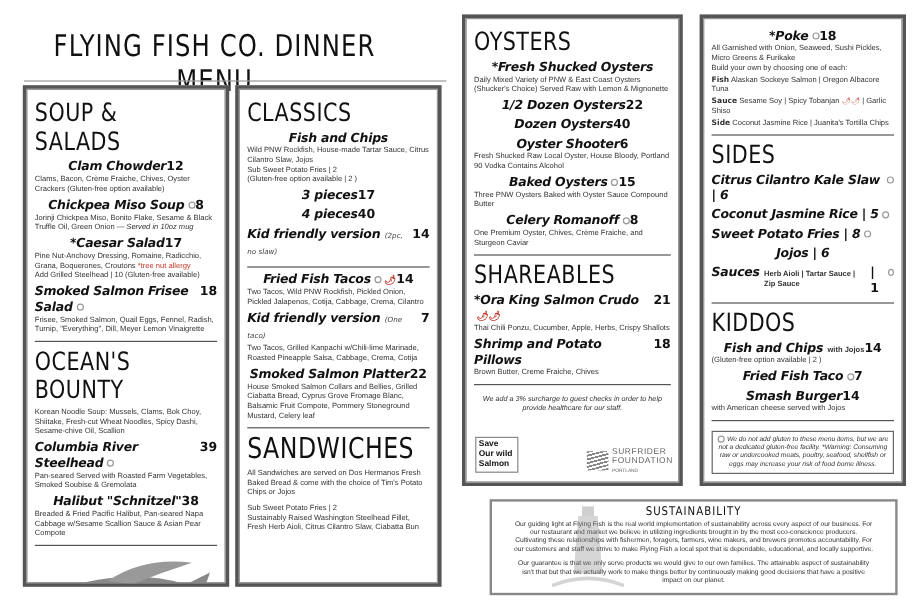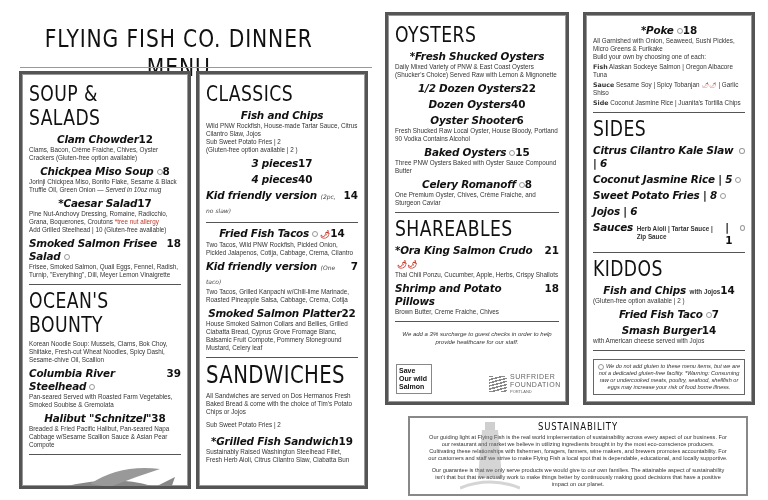--- a/index.html
+++ b/index.html
@@ -120,24 +120,20 @@
   <div class="item">
       <span class="n">Smoked Salmon Platter</span>
       <span class="p">22</span>
     </div>
   <div class="d">House Smoked Salmon Collars and Bellies, Grilled Ciabatta Bread, Cyprus Grove Fromage Blanc, Balsamic Fruit Compote, Pommery Stoneground Mustard, Celery leaf</div>
   <div class="hr"></div>
 
   <div class="sec" style="font-size:24px;line-height:27px">SANDWICHES</div>
   <div class="d">All Sandwiches are served on Dos Hermanos Fresh Baked Bread &amp; come with the choice of  Tim's Potato Chips or Jojos</div>
   <div class="d" style="margin-top:5px">Sub Sweet Potato Fries | 2</div>
-  <div class="item" style="margin-top:6px">
-      <span class="n">*Grilled Fish Sandwich</span>
-      <span class="p">19</span>
-    </div>
   <div class="d">Sustainably Raised Washington Steelhead Fillet, Fresh Herb Aioli, Citrus Cilantro Slaw, Ciabatta Bun</div>
 
 </div>
 
 <div class="panel" style="left:385px;top:12px;width:184px;height:393px">
   <div class="sec">OYSTERS</div>
   <div class="item">
       <span class="n">*Fresh Shucked Oysters</span>
     </div>
   <div class="d">Daily Mixed Variety of PNW &amp; East Coast Oysters (Shucker's Choice) Served Raw with Lemon &amp; Mignonette</div>
@@ -211,21 +207,21 @@
       <span class="gf"></span>
     </div>
   <div class="item" style="justify-content:flex-start">
       <span class="n">Coconut Jasmine Rice | 5</span>
       <span class="gf"></span>
     </div>
   <div class="item" style="justify-content:flex-start">
       <span class="n">Sweet Potato Fries | 8</span>
       <span class="gf"></span>
     </div>
-  <div class="item" style="justify-content:flex-start">
+  <div class="item" style="justify-content:center">
       <span class="n">Jojos | 6</span>
     </div>
   <div class="item" style="justify-content:flex-start;align-items:baseline"><span class="n">Sauces</span>&nbsp;<span class="d">Herb Aioli | Tartar Sauce | Zip Sauce</span>&nbsp;<span class="p">| 1</span><span class="gf"></span></div>
   <div class="hr"></div>
 
   <div class="sec">KIDDOS</div>
   <div class="item">
       <span><span class="n">Fish and Chips</span> <span class="d">with Jojos</span></span>
       <span class="p">14</span>
     </div>

